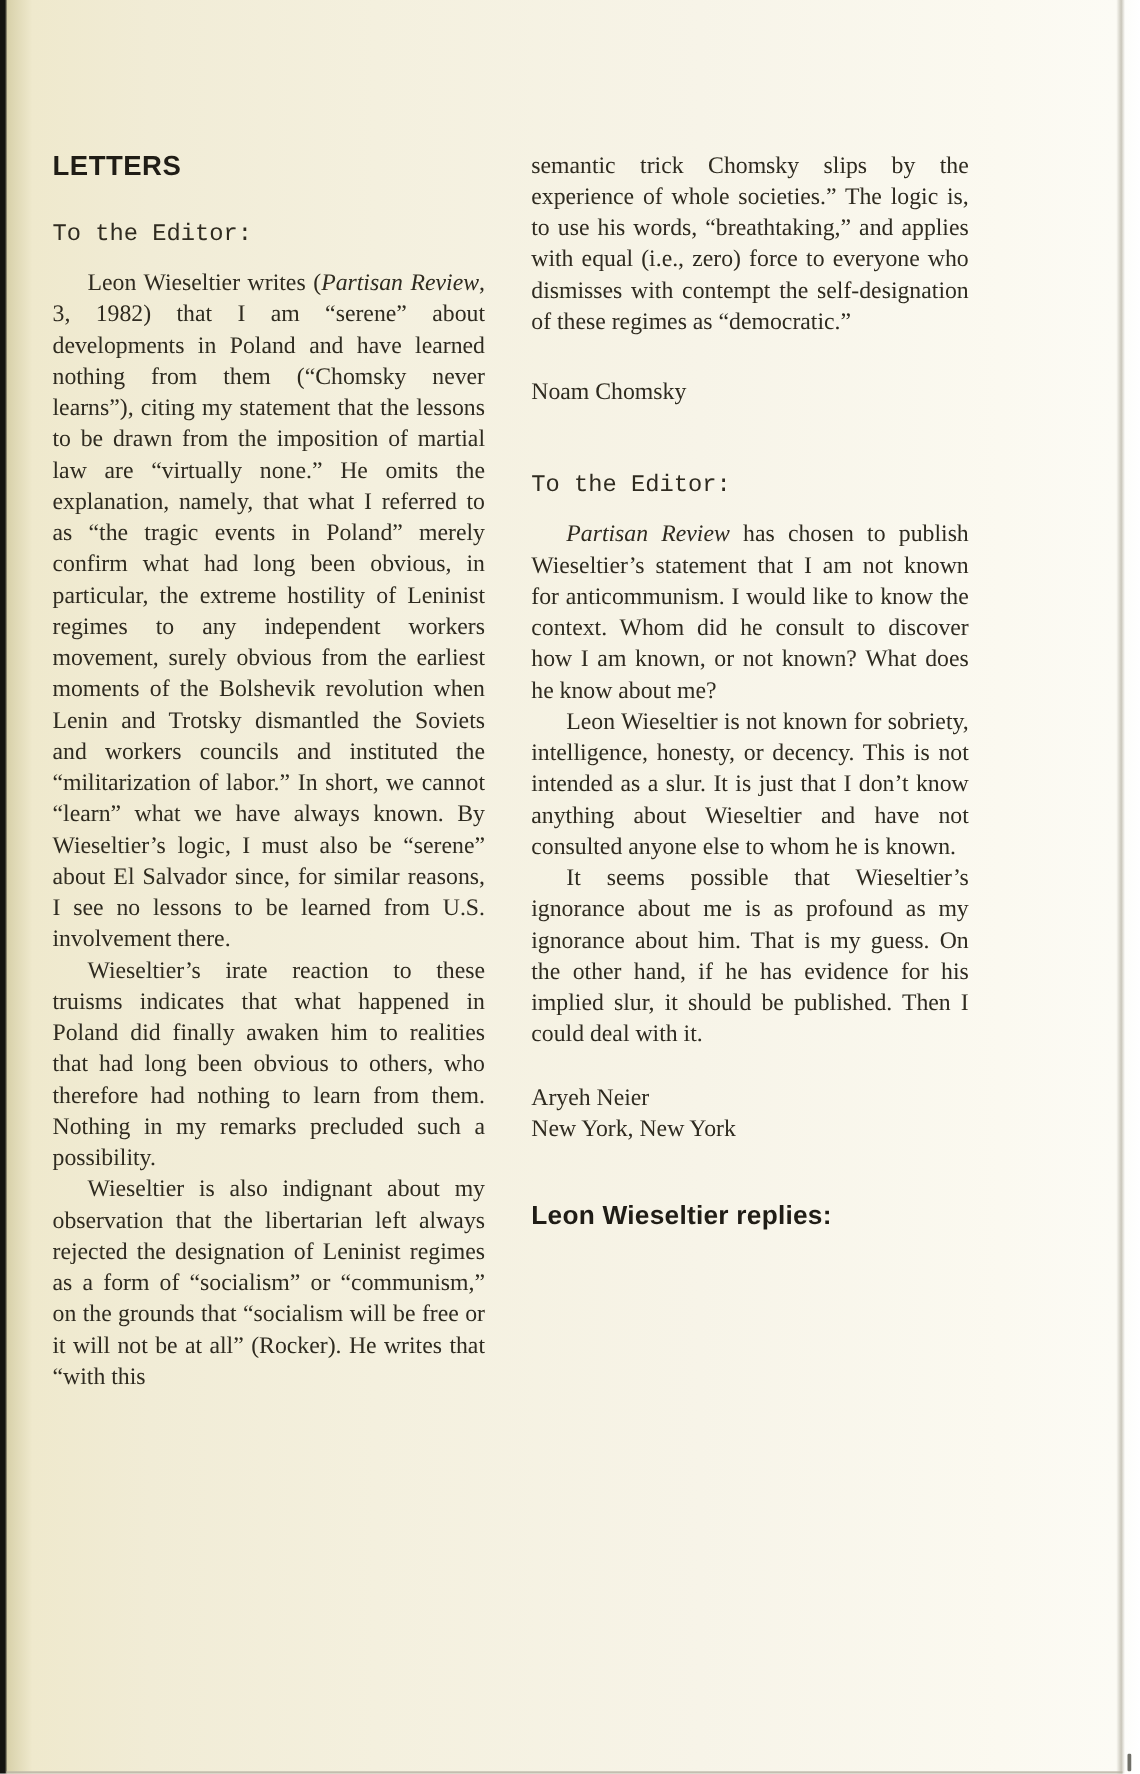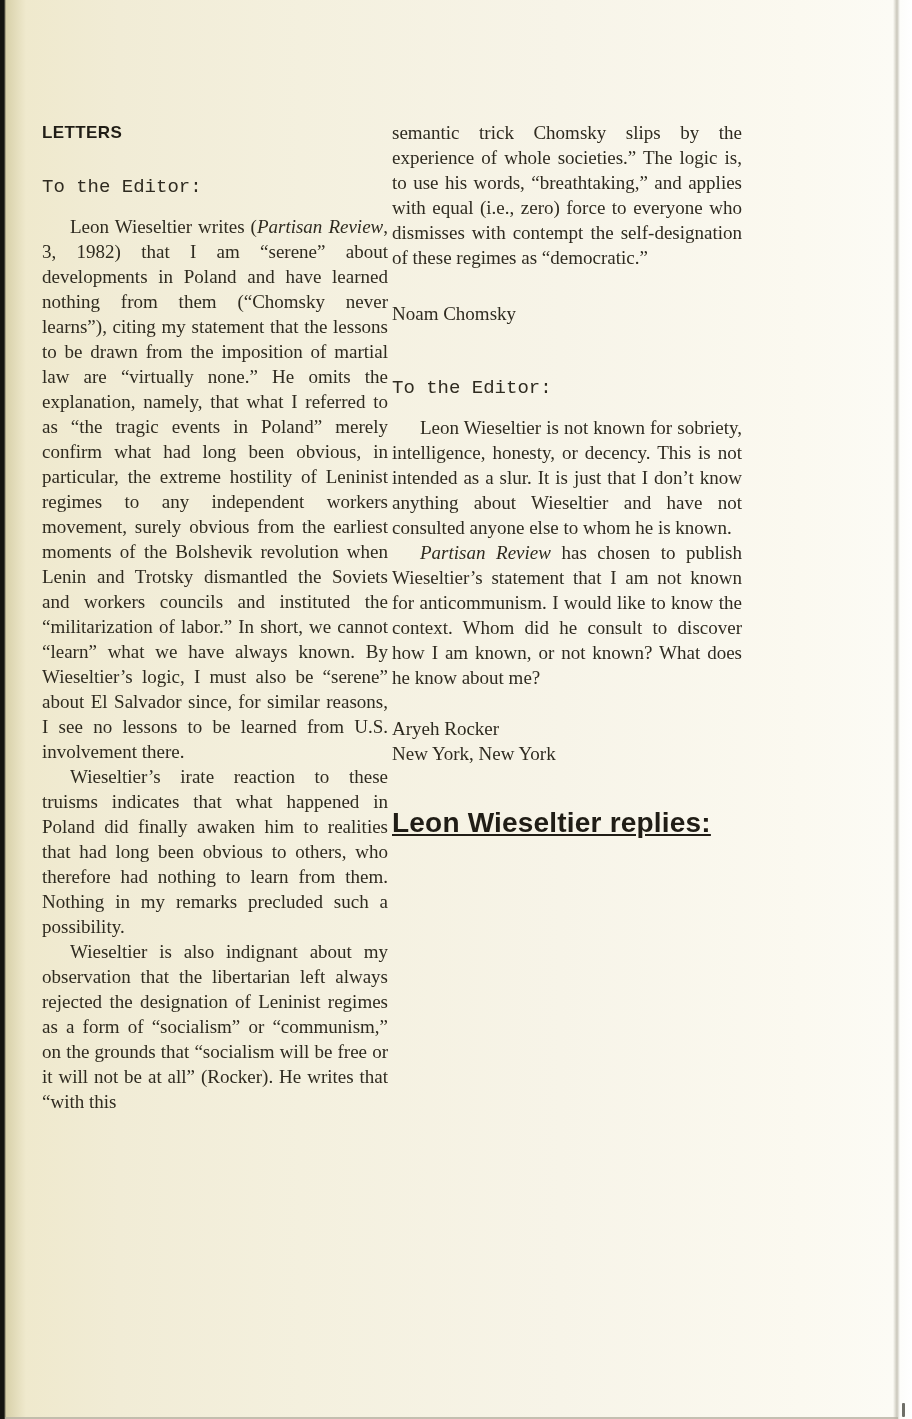--- a/index.html
+++ b/index.html
@@ -23,34 +23,34 @@
     background:linear-gradient(90deg,
       var(--spine-edge) 0px,var(--spine-edge) 4px,
       var(--paper-deep) 6px,var(--paper-left) 26px,
       #f1ecd6 120px,var(--paper-mid) 300px,
       #f7f4e8 560px,var(--paper-right) 800px,
       #fcfbf5 893px,var(--edge-line) 897px,
       #fdfdfa 900px,#ffffff 912px);
   }
   .col{position:absolute;top:120px;color:var(--ink);font-size:19px;line-height:25px;}
   .col-left{left:42px;width:346px;}
-  .col-right{left:392px;width:350px;}
+  .col-right{left:425px;width:350px;}
   .heading{
     font-family:"Liberation Sans","DejaVu Sans",sans-serif;
-    font-weight:bold;font-size:17px;line-height:26px;
+    font-weight:bold;font-size:22px;line-height:26px;
     color:var(--heading-ink);letter-spacing:.4px;margin:0 0 29px 0;
   }
   .salutation{margin:0 0 14px 0;font-family:Liberation Mono, monospace;}
   .salutation.second{margin-top:50px;}
   .para{margin:0;text-align:justify;hyphens:auto;-webkit-hyphens:auto;}
   .indent{text-indent:28px;}
   .ital{font-style:italic;}
   .sig{text-align:left;margin:31px 2px 0 0;line-height:25px;}
   .sig2{margin-top:26px;}
-  .replies{margin:44px 0 29px 0;letter-spacing:.2px;font-size:28px;text-decoration:underline;}
+  .replies{margin:44px 0 29px 0;letter-spacing:.2px;font-size:21px;}
   .bottom-line{
     position:absolute;left:5px;right:14px;bottom:0;height:2px;
     background:#b6b2a2;opacity:.8;
   }
   .right-tick{
     position:absolute;right:7px;bottom:2px;width:3px;height:14px;
     background:#6f6f68;border-radius:1px;
   }
 </style>
 </head>
@@ -65,24 +65,25 @@
     <p class="para indent">Wieseltier’s irate reaction to these truisms indicates that what happened in Poland did finally awaken him to realities that had long been obvious to others, who therefore had nothing to learn from them. Nothing in my remarks precluded such a possibility.</p>
     <p class="para indent">Wieseltier is also indignant about my observation that the libertarian left always rejected the designation of Leninist regimes as a form of “socialism” or “communism,” on the grounds that “socialism will be free or it will not be at all” (Rocker). He writes that “with this</p>
   </div>
 
   <div class="col col-right">
     <p class="para">semantic trick Chomsky slips by the experience of whole societies.” The logic is, to use his words, “breathtaking,” and applies with equal (i.e., zero) force to everyone who dismisses with contempt the self-designation of these regimes as “democratic.”</p>
     <div class="sig">
       <div>Noam Chomsky</div>
     </div>
     <p class="salutation second">To the Editor:</p>
+    <p class="para indent"><i class="ital">Partisan Review</i><span> has chosen to publish Wieseltier’s statement that I am not known for anticommunism. I would like to know the context. Whom did he consult to discover how I am known, or not known? What does he know about me?</span></p>
     <p class="para indent">Leon Wieseltier is not known for sobriety, intelligence, honesty, or decency. This is not intended as a slur. It is just that I don’t know anything about Wieseltier and have not consulted anyone else to whom he is known.</p>
-    <p class="para indent"><i class="ital">Partisan Review</i><span> has chosen to publish Wieseltier’s statement that I am not known for anticommunism. I would like to know the context. Whom did he consult to discover how I am known, or not known? What does he know about me?</span></p>
+    <p class="para indent">It seems possible that Wieseltier’s ignorance about me is as profound as my ignorance about him. That is my guess. On the other hand, if he has evidence for his implied slur, it should be published. Then I could deal with it.</p>
     <div class="sig sig2">
-      <div>Aryeh Rocker</div>
+      <div>Aryeh Neier</div>
       <div>New York, New York</div>
     </div>
     <h2 class="heading replies">Leon Wieseltier replies:</h2>
   </div>
 
   <div class="bottom-line"></div>
   <div class="right-tick"></div>
 </div>
 
 </body></html>

